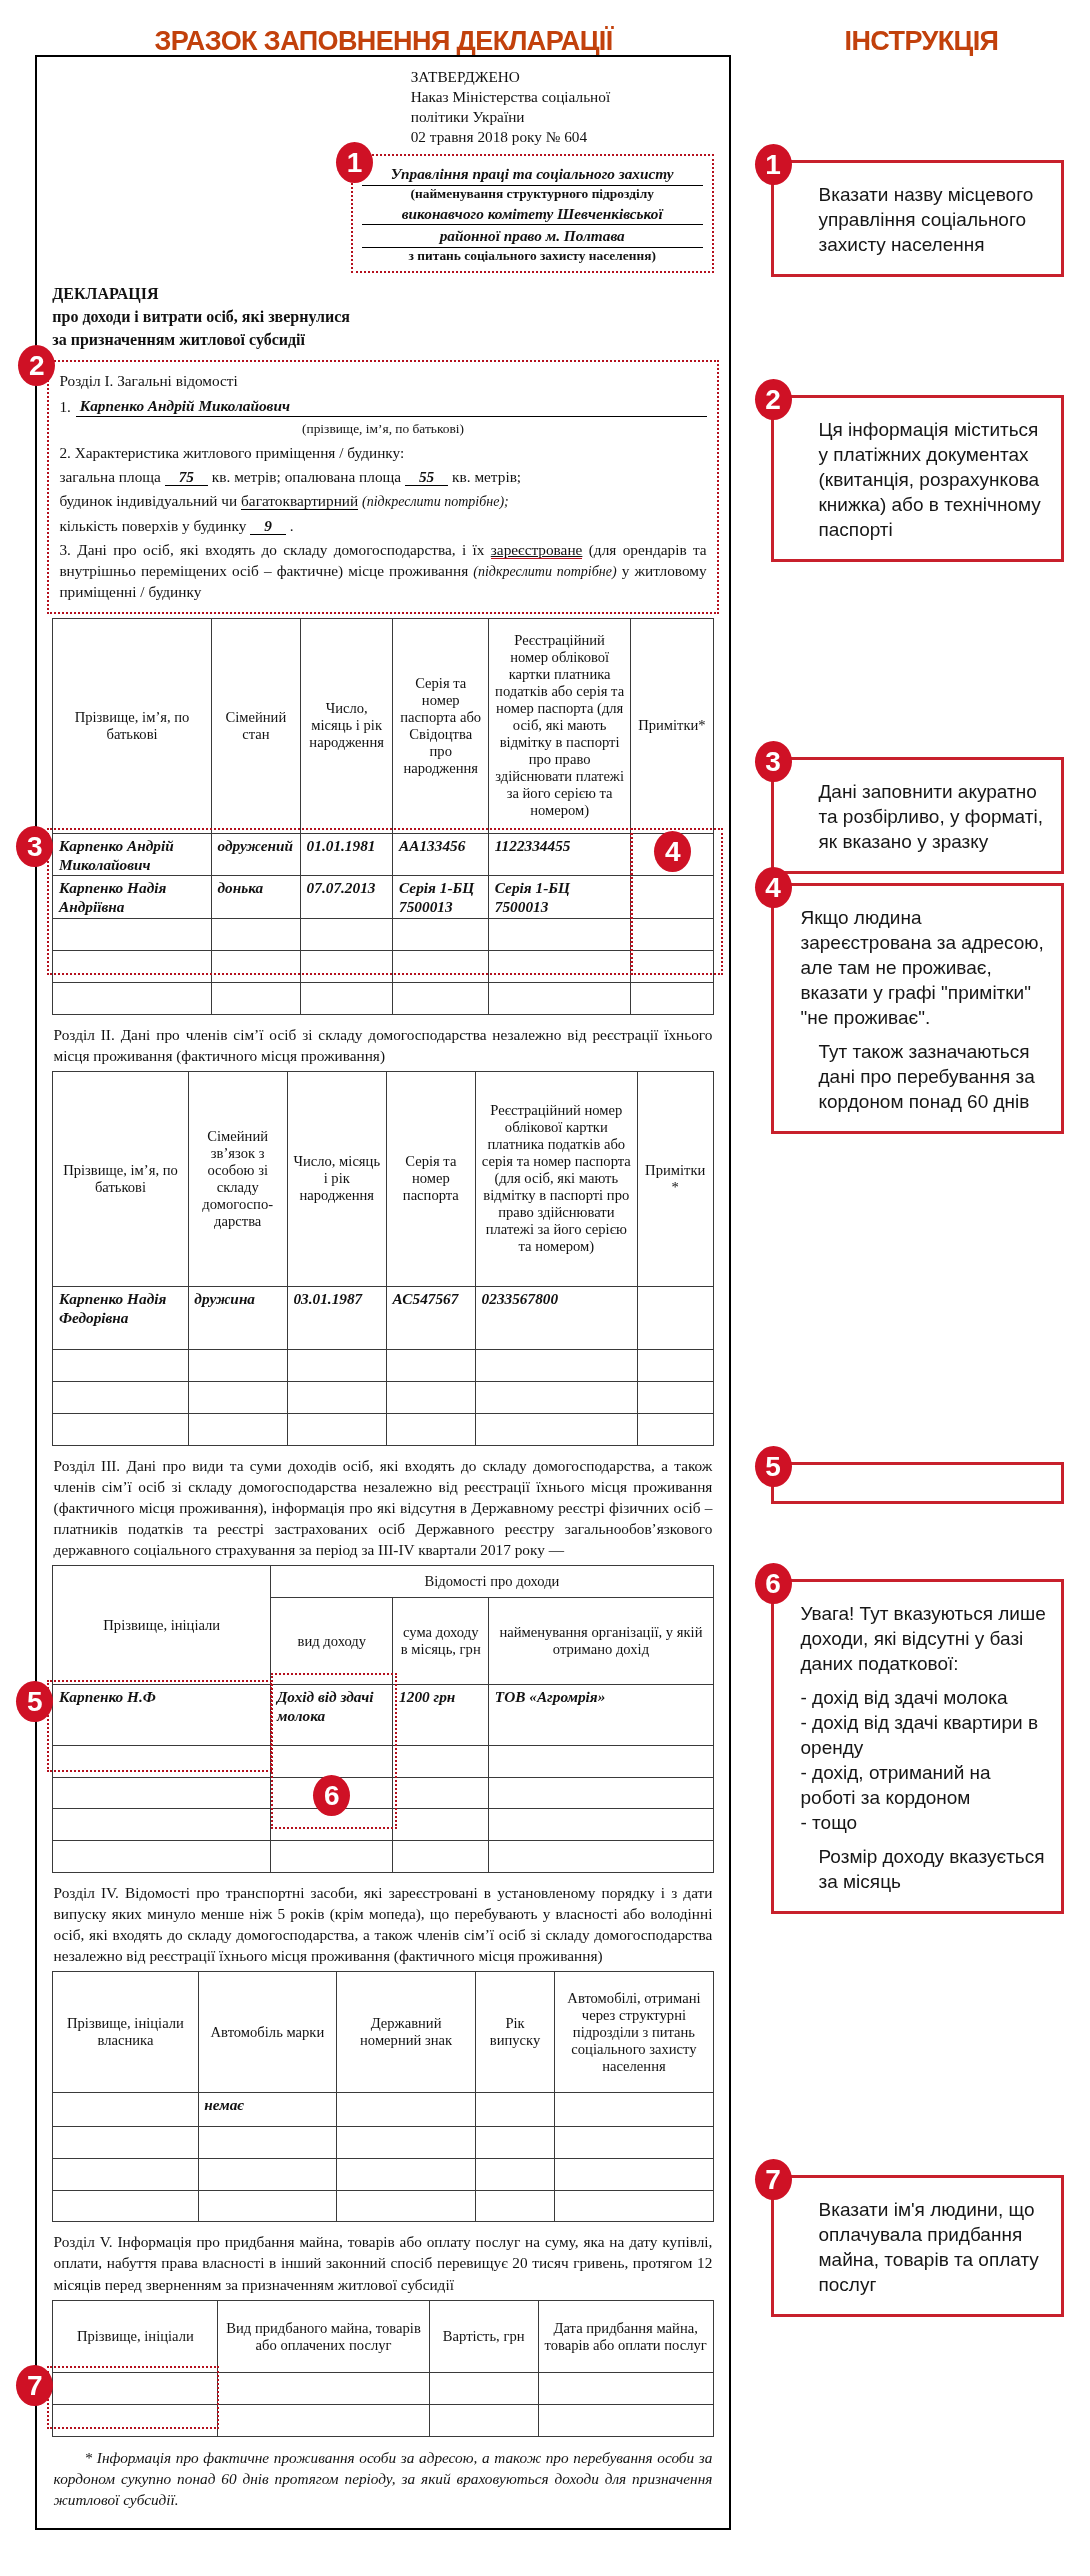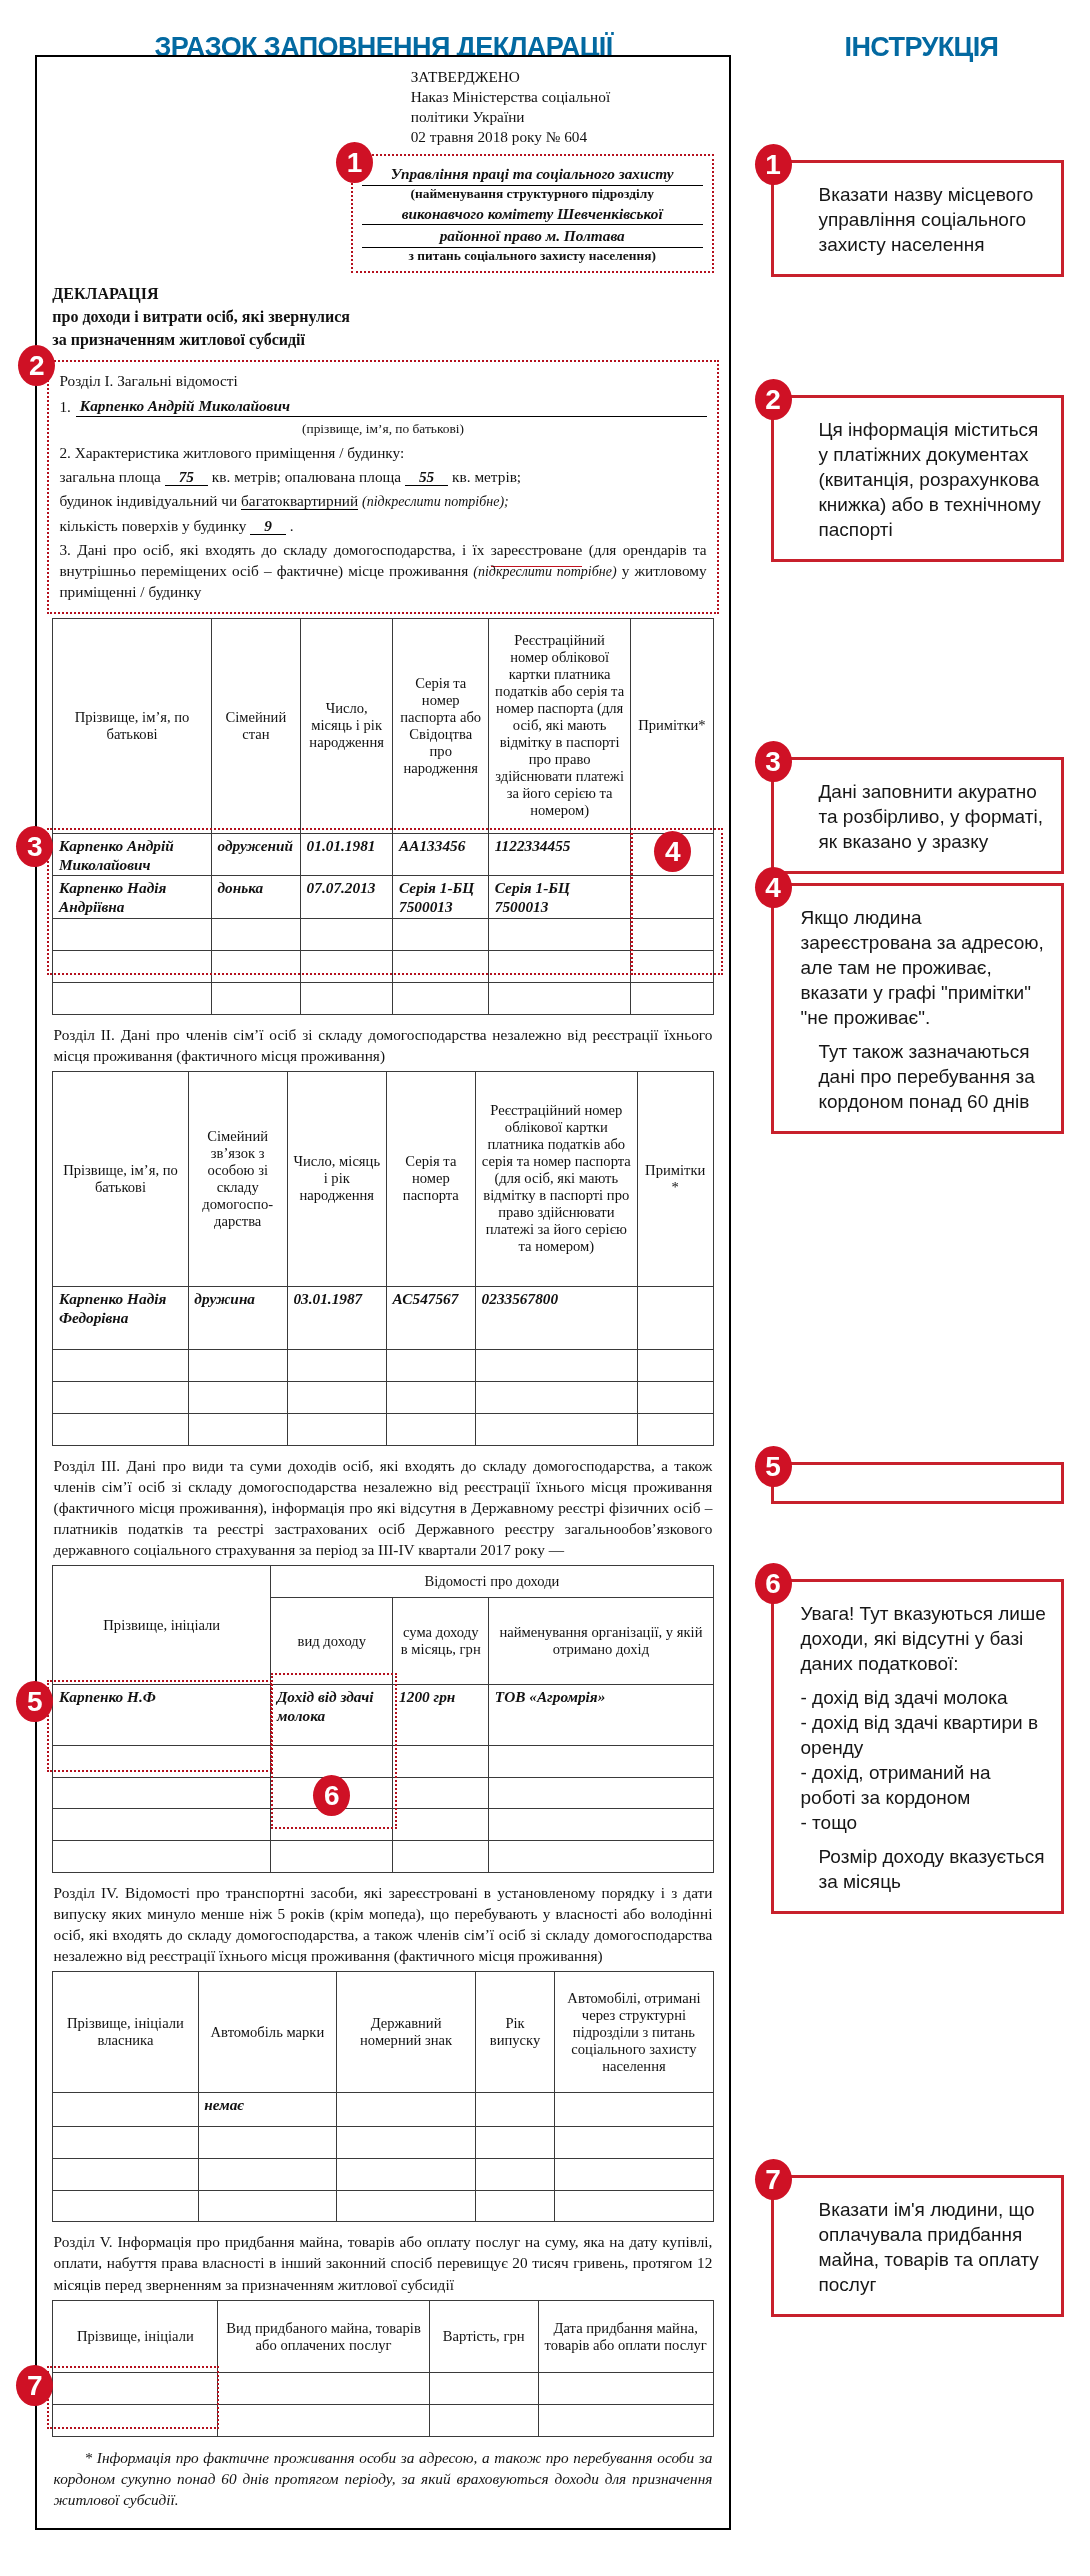--- a/index.html
+++ b/index.html
@@ -1,21 +1,21 @@
 <!DOCTYPE html>
 <html style="font-size:10.2px"><head>
 <meta charset="utf-8">
 <style>
   html,body{margin:0;padding:0;}
   body{width:1091px;height:2576px;position:relative;background:#fff;overflow:hidden;
        font-family:"Liberation Serif",serif;color:#111;}
 
   
-  .page-title{position:absolute;top:13px;font:700 27px/33px "Liberation Sans",sans-serif;
-              letter-spacing:-0.6px;text-align:center;color:#0369a1;}
+  .page-title{position:absolute;top:7px;font:700 27px/33px "Liberation Sans",sans-serif;
+              letter-spacing:-0.6px;text-align:center;color:#c2410c;}
   #sample-title{left:35px;width:697px;}
   #instruction-title{left:759px;width:325px;}
 
   
   .document{position:absolute;left:35px;top:55px;width:696px;box-sizing:border-box;
             border:2.5px solid #000;background:#fff;padding:9px 15.3px 14px 15.3px;
             font-size:15.3px;line-height:1.38;}
   .approved{width:267px;margin:1.3px 36px 3.8px auto;line-height:20px;}
   .dept-box{position:relative;border:2.5px dotted #b5101d;width:363px;box-sizing:border-box;
             margin:6.4px 0 5.1px auto;padding:7.6px 9px 6.4px;text-align:center;line-height:21.7px;}
@@ -24,21 +24,21 @@
   .small{font-size:13.4px;line-height:16.6px;font-weight:bold;}
   .doc-title{text-align:left;font-weight:700;margin:9px 0 6.4px;line-height:23px;font-size:16px;}
 
   .sec1{position:relative;border:2.5px dotted #b5101d;margin:9px -5.1px 3.8px;padding:5.1px 10.2px 6.4px;}
   .sec1 p{margin:3.2px 0;}
   .name-line{display:flex;align-items:flex-end;}
   .name-line .fill{flex:1;border-bottom:1.3px solid #000;margin-left:5.1px;padding-left:3.8px;}
   .hint{text-align:center;font-size:13.4px;margin:1.3px 0 6.4px;}
   .val{font-weight:700;font-style:italic;border-bottom:1.3px solid #000;padding:0 14px;}
   .just{text-align:justify;}
-  .reg-word{border-bottom:1.9px solid #c1121f;padding-bottom:8px;}
+  .reg-word{text-decoration:underline;border-bottom:1.9px solid #c1121f;padding-bottom:0;}
   .inote{font-style:italic;font-size:14px;}
 
   .sec-text{margin:9px 1.3px 5.1px;}
 
   
   .twrap{position:relative;margin:3.8px 0 2.5px;}
   table{width:100%;border-collapse:collapse;table-layout:fixed;
         border-top:1.9px solid #000;border-bottom:1.9px solid #000;}
   th,td{border:1.3px solid #3a3a3a;padding:1.9px 5.7px;vertical-align:middle;word-wrap:break-word;}
   th{font-weight:400;font-size:14.6px;text-align:center;line-height:17px;}

